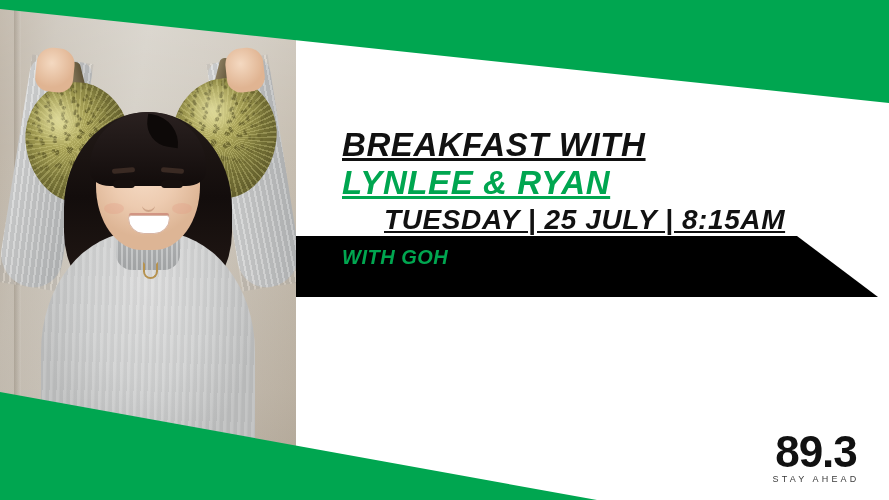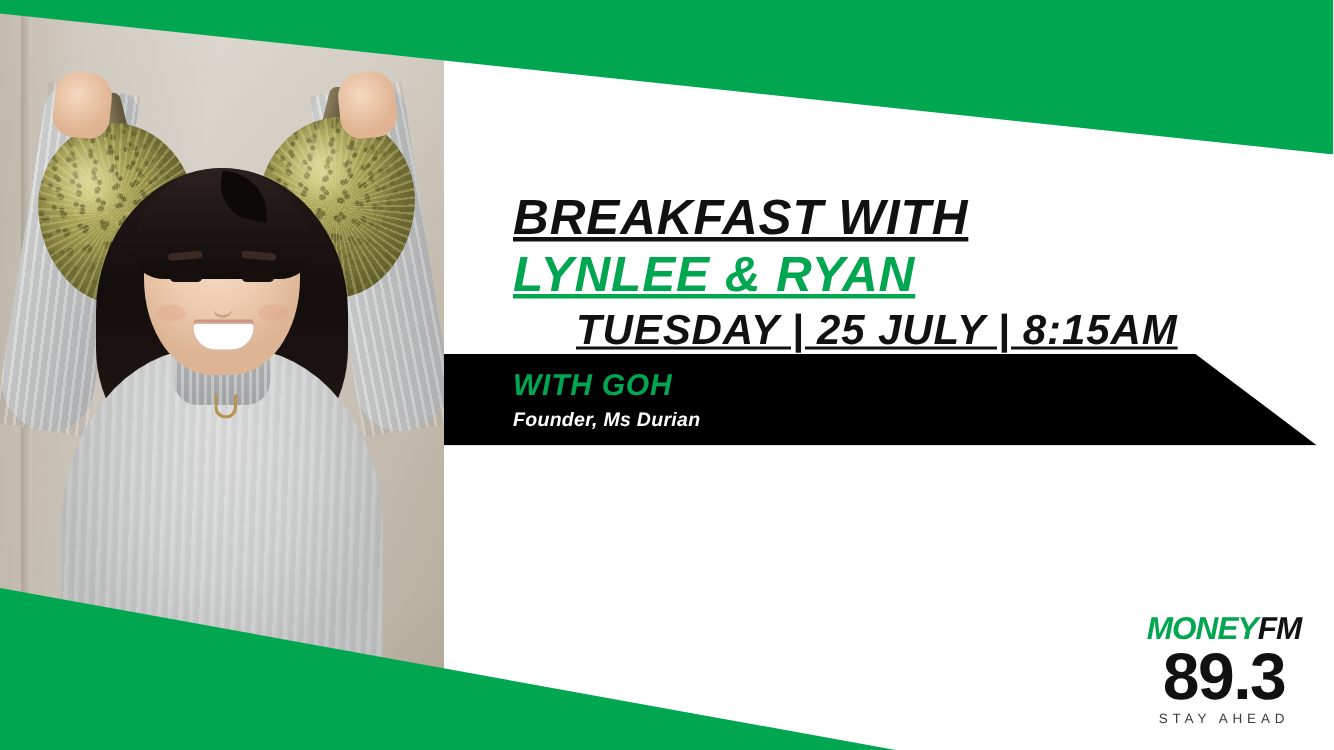--- a/index.html
+++ b/index.html
@@ -416,25 +416,23 @@
   <div class="content">
 
     <div class="headline">
       <p class="line line-1">BREAKFAST WITH</p>
       <p class="line line-2">LYNLEE &amp; RYAN</p>
       <p class="line line-3">TUESDAY | 25 JULY | 8:15AM</p>
     </div>
 
     <div class="guest-bar">
       <p class="guest-name">WITH GOH</p>
-      <p class="guest-role">Founder, Ms Durian</p>
     </div>
 
     <div class="logo">
-      <p class="logo-word"><span class="logo-money">MONEY</span><span class="logo-fm">FM</span></p>
       <p class="logo-freq">89.3</p>
       <p class="logo-tagline">STAY AHEAD</p>
     </div>
   </div>
 
   <div class="band-top"></div>
   <div class="band-bottom"></div>
 
 </div>
 

